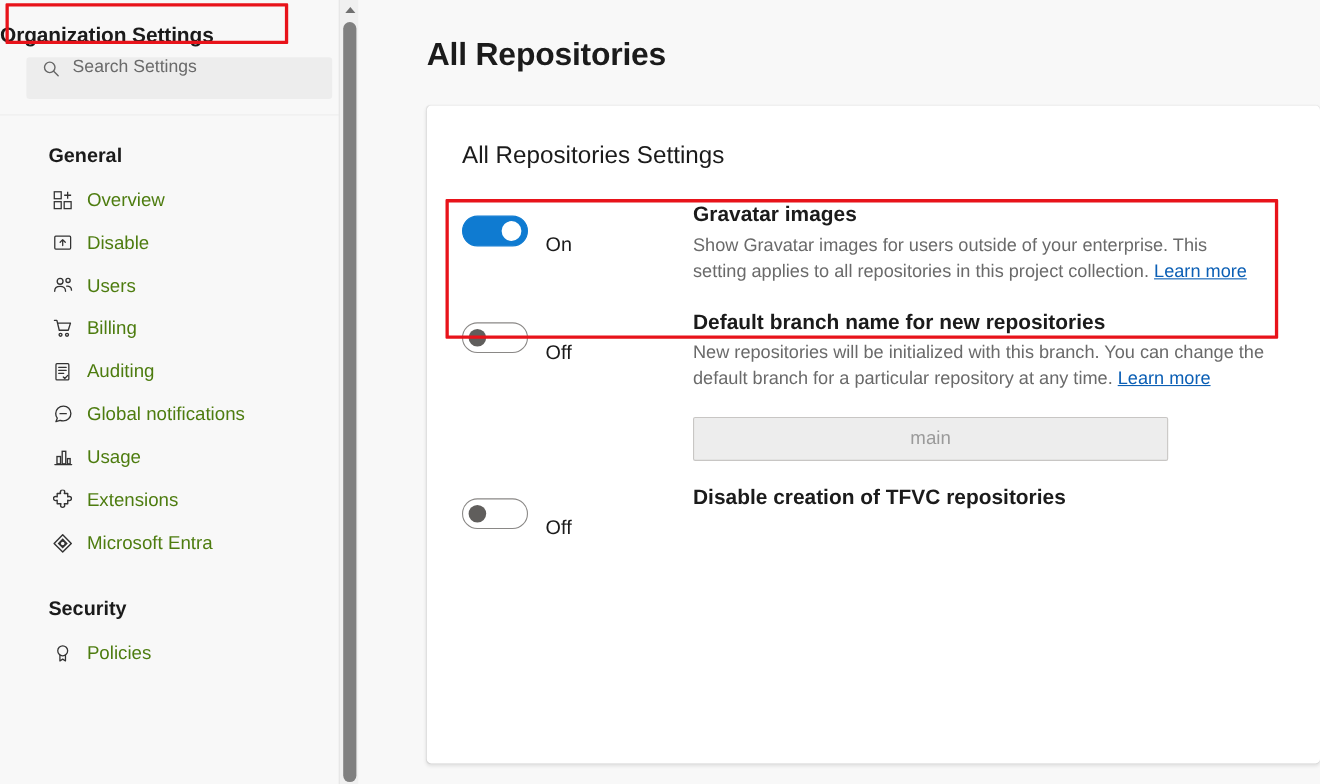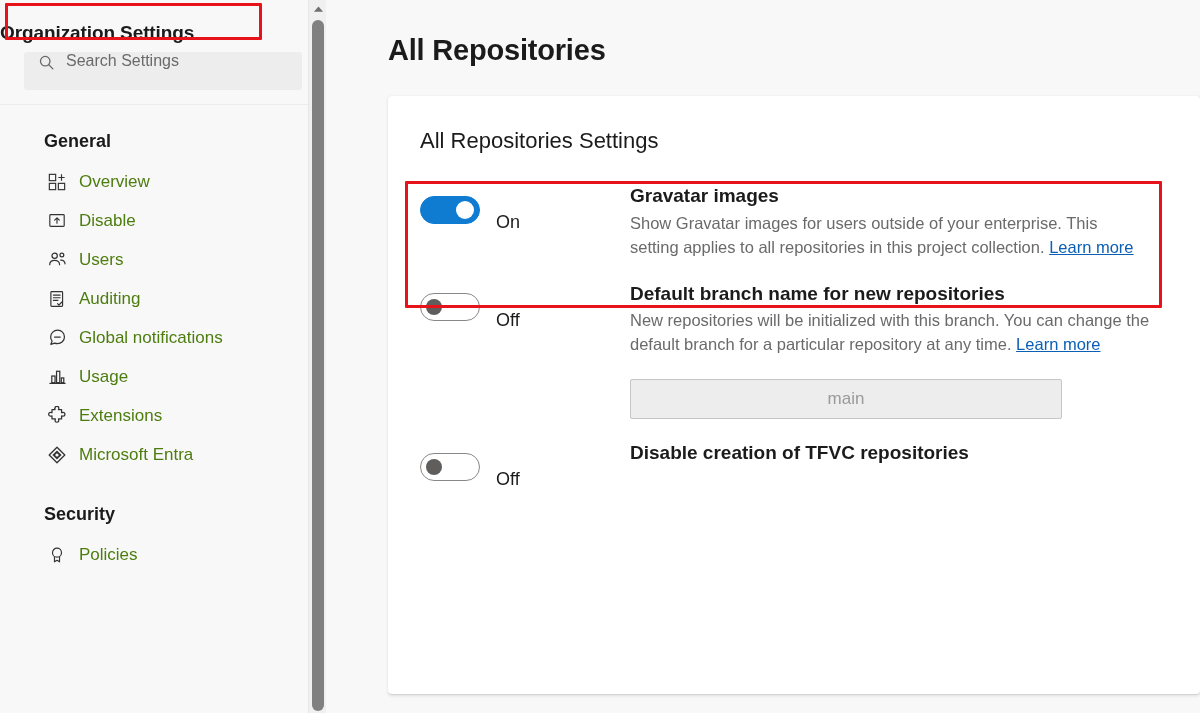--- a/index.html
+++ b/index.html
@@ -323,20 +323,30 @@
           <svg width="19" height="19" viewBox="0 0 20 20" fill="none" stroke="currentColor" stroke-width="1.3">
             <circle cx="7" cy="6" r="2.8"></circle>
             <path d="M1.8 15.5c0-3 2.3-4.6 5.2-4.6s5.2 1.6 5.2 4.6" stroke-linecap="round"></path>
             <circle cx="14.6" cy="5.2" r="2"></circle>
             <path d="M13.3 10.6c2.6-.2 4.6 1.3 4.6 3.9" stroke-linecap="round"></path>
           </svg>
         </span>
         <span class="n-label">Users</span>
       </div>
 
+      <div class="nav-item">
+        <span class="n-icon">
+          <svg width="19" height="19" viewBox="0 0 20 20" fill="none" stroke="currentColor" stroke-width="1.3">
+            <path d="M1.6 2.4h2.3l2.3 9.4h8.6l2.1-6.8H5.2" stroke-linecap="round" stroke-linejoin="round"></path>
+            <circle cx="7.4" cy="16.2" r="1.4"></circle>
+            <circle cx="13.6" cy="16.2" r="1.4"></circle>
+          </svg>
+        </span>
+        <span class="n-label">Billing</span>
+      </div>
 
       <div class="nav-item">
         <span class="n-icon">
           <svg width="18" height="18" viewBox="0 0 20 20" fill="none" stroke="currentColor" stroke-width="1.3">
             <rect x="3.2" y="1.8" width="13" height="16.4" rx="1"></rect>
             <path d="M6 5.6h7.5M6 8.6h7.5M6 11.6h5" stroke-linecap="round"></path>
             <path d="M10.6 15.2l1.5 1.6 3-3.2" stroke-linecap="round" stroke-linejoin="round"></path>
           </svg>
         </span>
         <span class="n-label">Auditing</span>

